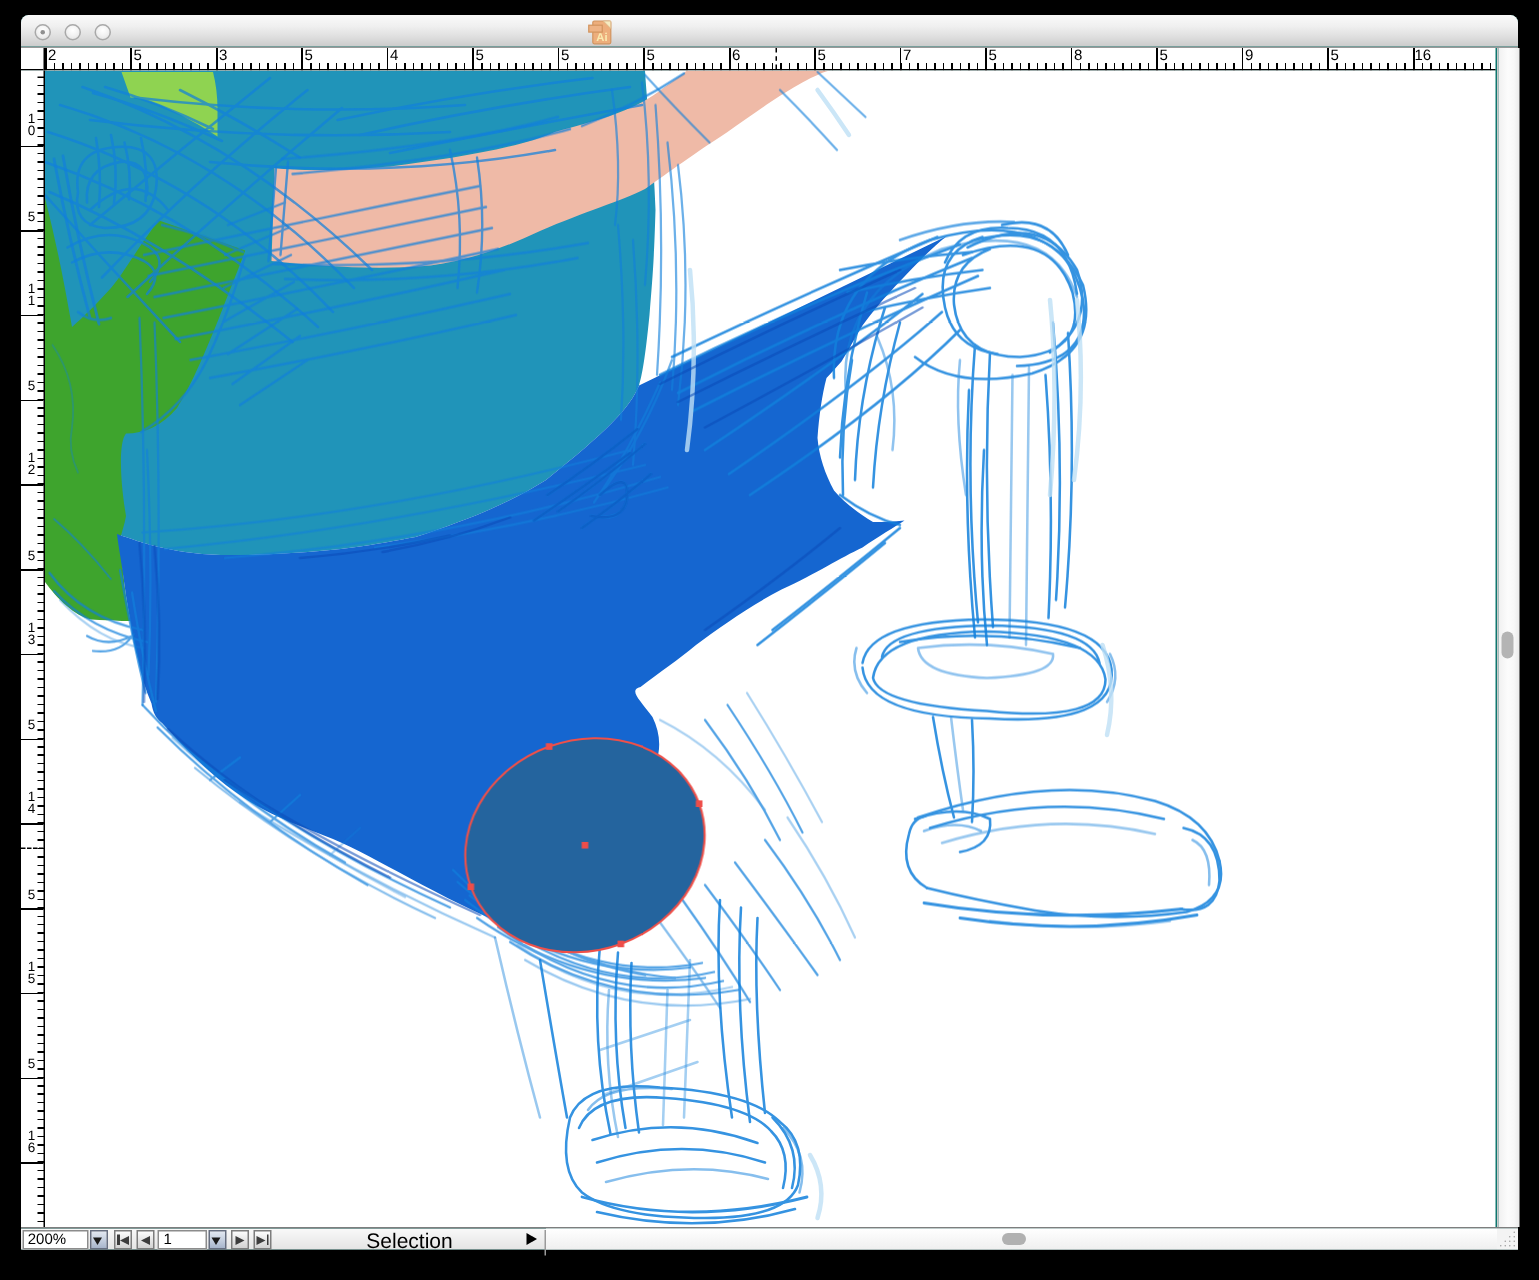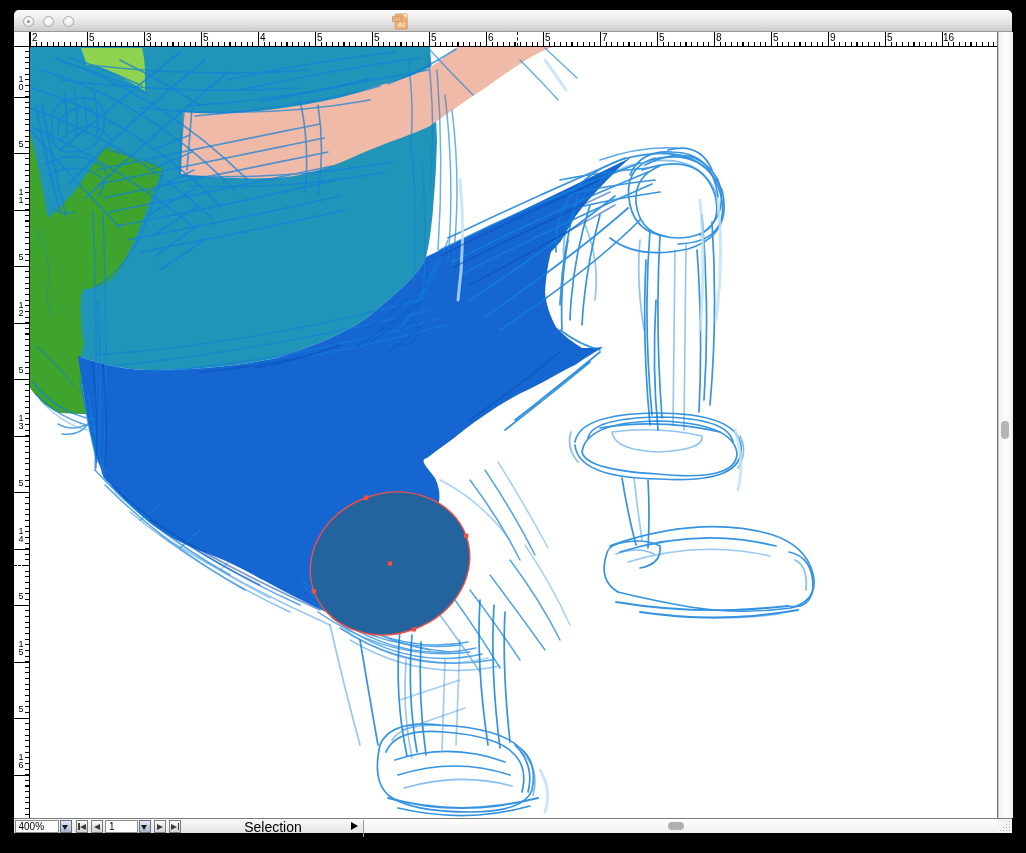--- a/index.html
+++ b/index.html
@@ -1,14 +1,14 @@
 <!DOCTYPE html>
 <html><head><meta charset="utf-8"><style>
 html,body{margin:0;padding:0;width:1026px;height:853px;background:#000;font-family:"Liberation Sans",sans-serif;overflow:hidden}
-#win{position:absolute;left:14px;top:10px;width:998px;height:823px;background:#737373;border-radius:5px 5px 0 0}
+#win{position:absolute;left:14px;top:10px;width:998px;height:823px;background:#0f766e;border-radius:5px 5px 0 0}
 #tbar{position:absolute;left:0;top:0;width:998px;height:21px;border-radius:5px 5px 0 0;
  background:linear-gradient(to bottom,#fafafa 0%,#f0f0f0 35%,#dedede 70%,#cbcbcb 100%);
  border-bottom:1px solid #989898}
 .tl{position:absolute;top:5.5px;width:9px;height:9px;border-radius:50%;border:1px solid #a9a9a9;
  background:radial-gradient(circle at 50% 35%,#ffffff 0%,#f2f2f2 50%,#dedede 100%)}
 #tl1{left:8.5px}#tl2{left:28.5px}#tl3{left:48.5px}
 #tl1 b{position:absolute;left:3px;top:3px;width:3px;height:3px;border-radius:50%;background:#909090}
 #title{position:absolute;left:399px;top:0;height:21px;line-height:22px;font-size:13.5px;letter-spacing:0.45px;color:#9b9b9b;white-space:nowrap}
 #dicon{position:absolute;left:378px;top:3px}
 #cornerbox{position:absolute;left:0;top:22px;width:15px;height:15px;background-color:#fff;border-right:1px solid #000;background-image:linear-gradient(#000,#000);background-size:100% 1px;background-position:bottom;background-repeat:no-repeat}
@@ -360,21 +360,21 @@
  <rect x="411.7" y="627.1" width="4.4" height="4.4"></rect>
  <rect x="363.9" y="495.5" width="4.4" height="4.4"></rect>
  <rect x="387.8" y="561.3" width="4.4" height="4.4"></rect>
 </g>
 </svg>
 </div>
  <div id="vscroll">
       <div id="vthumb"></div>
     </div>
  <div id="sbar">
-  <div class="fld" style="left:0.5px;width:39px">400%</div>
+  <div class="fld" style="left:0.5px;width:39px">200%</div>
   <div class="bbtn" style="left:45.5px">
         <div class="tri-d"></div>
       </div>
   <div class="gbtn" style="left:61.5px">
         <div class="bar-v" style="left:1.5px"></div>
         <div class="tri-l" style="left:3px"></div>
       </div>
   <div class="gbtn" style="left:76.5px">
         <div class="tri-l" style="left:2.5px"></div>
       </div>

